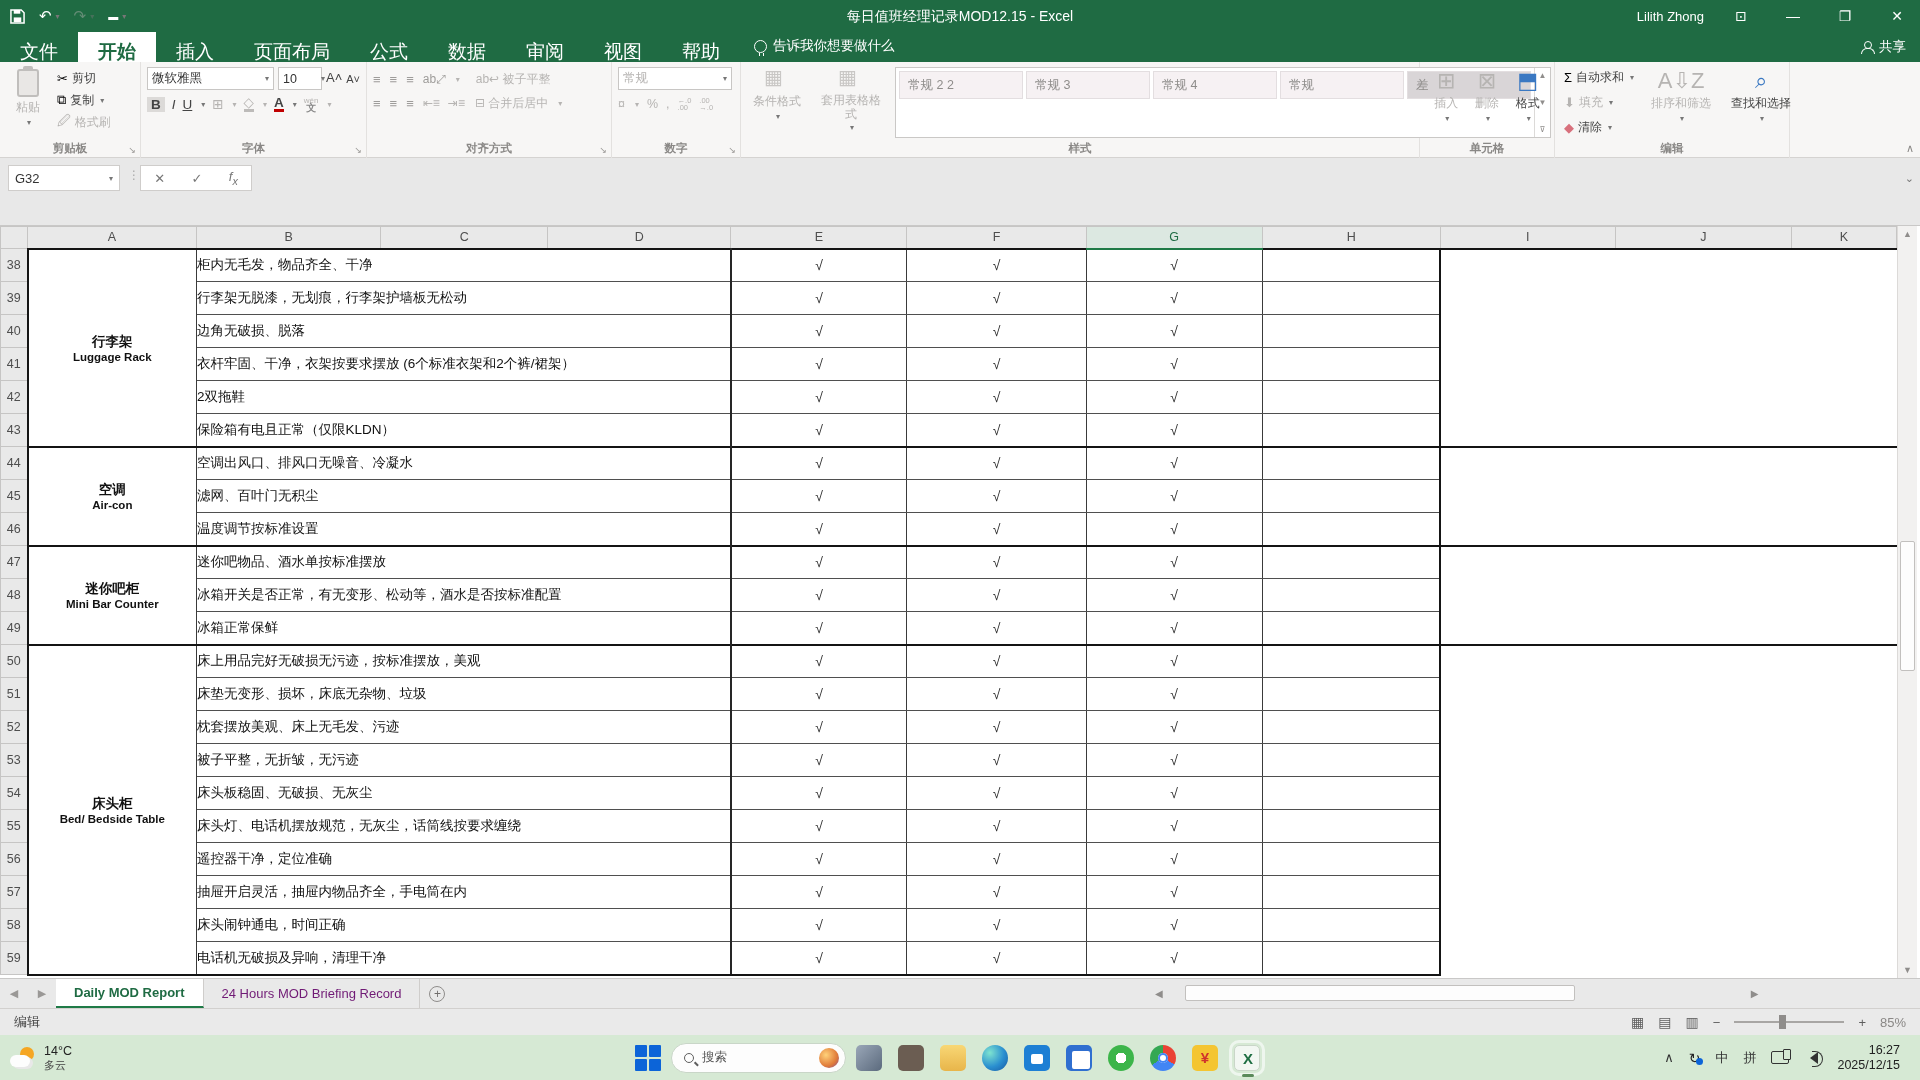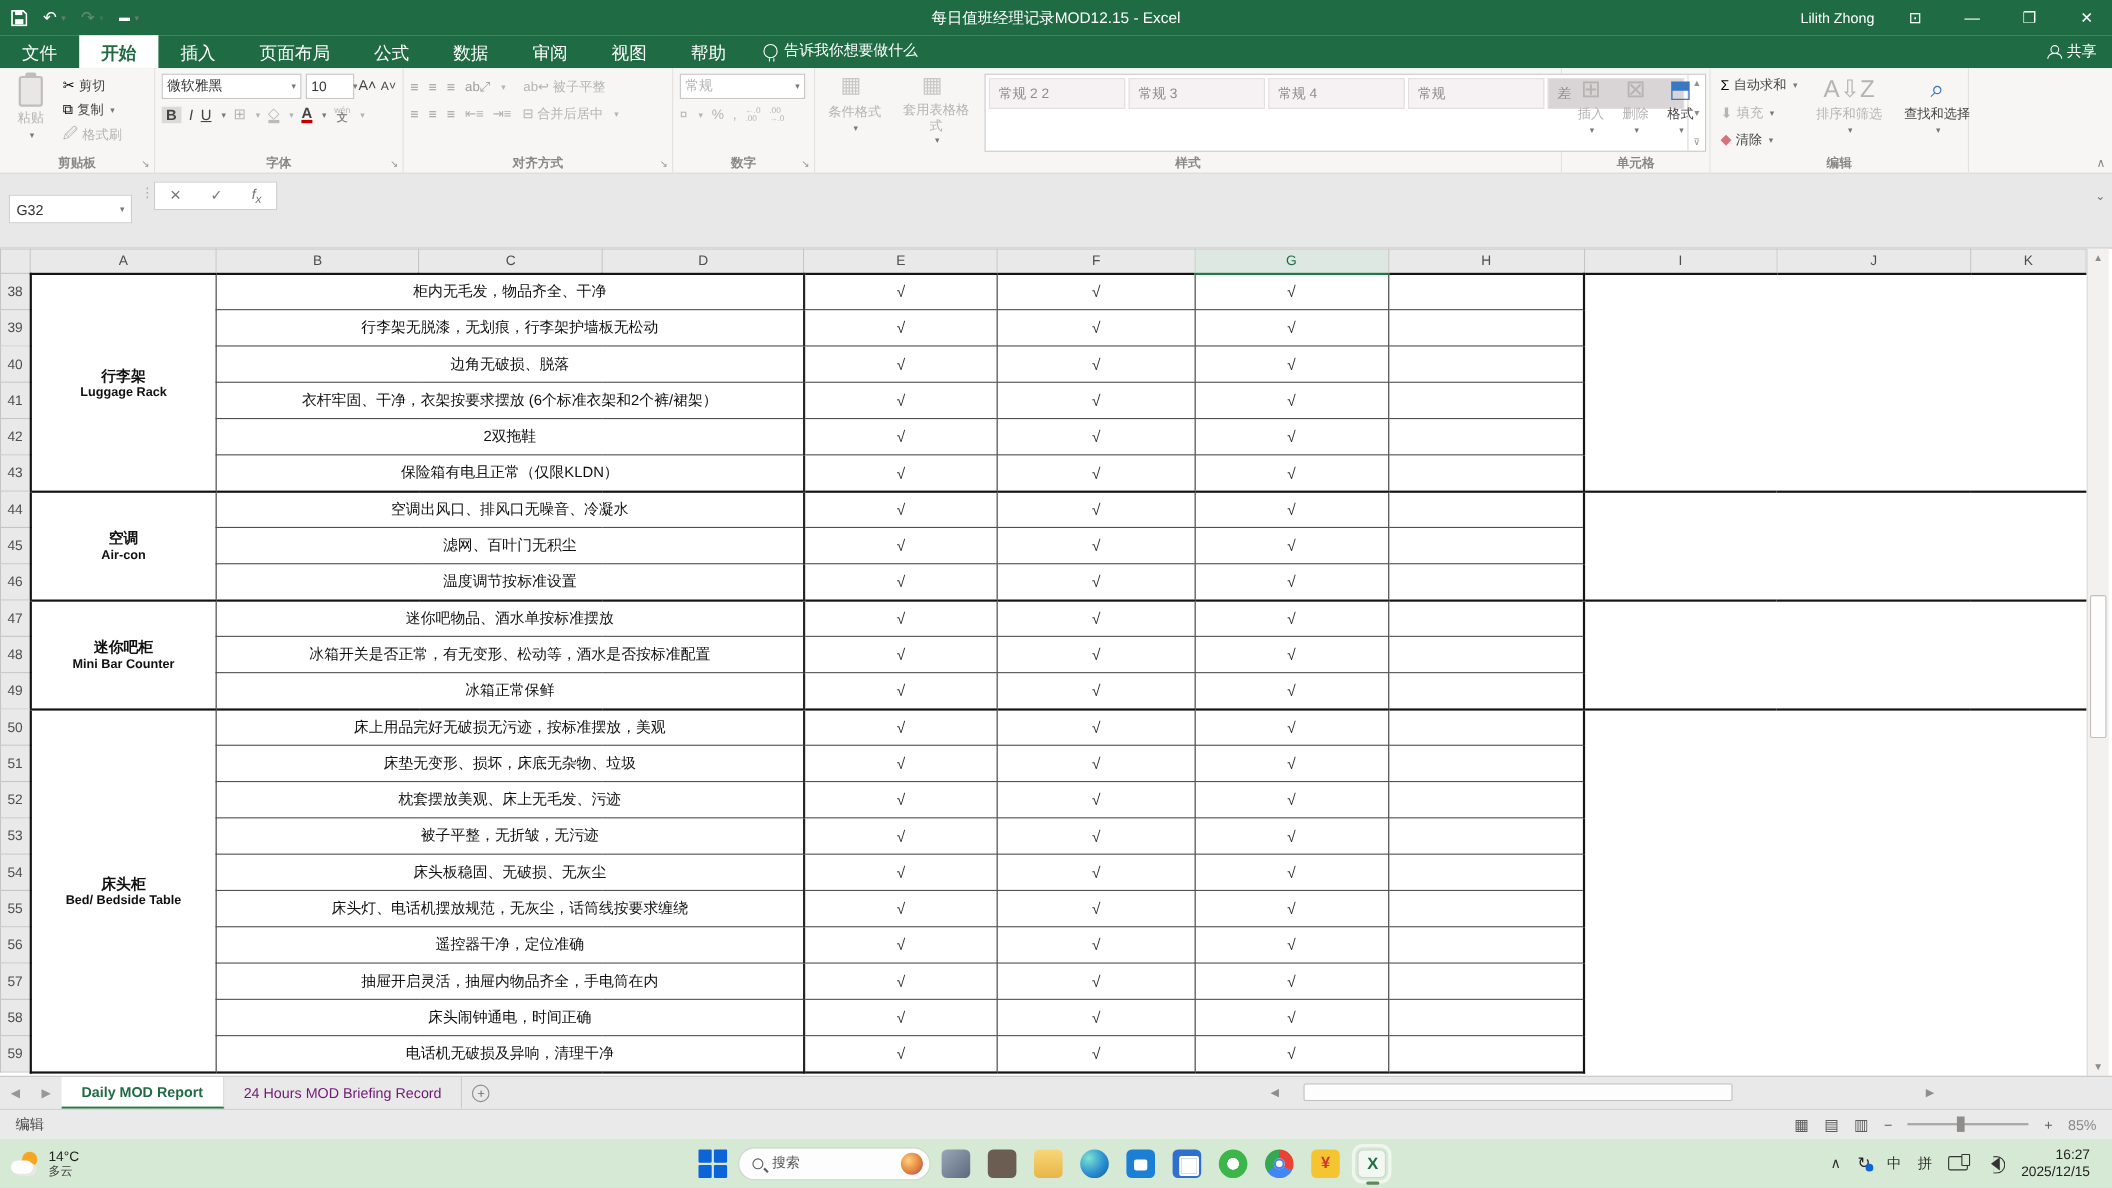--- a/index.html
+++ b/index.html
@@ -12,21 +12,21 @@
   #qat { left:10px; top:4px; display:flex; gap:14px; align-items:center; height:24px; color:#fff; }
   #qat .qbtn { font-size:15px; cursor:default; display:flex; align-items:center; gap:2px; }
   #qat .dis { opacity:.45; }
   #qat .drop { font-size:8px; }
   #title-text { left:0; top:0; width:1920px; height:32px; text-align:center; line-height:32px; font-size:14px; }
   #tb-right { right:8px; top:0; height:32px; display:flex; align-items:center; gap:22px; font-size:13px; }
   #tb-right .wbtn { font-size:14px; width:30px; text-align:center; }
 
   
   #tabrow { left:0; top:32px; width:1920px; height:30px; background:#1f6b43; display:flex; align-items:flex-end; }
-  .rtab { color:#fff; font-size:16px; padding:7px 20px; height:30px; }
+  .rtab { color:#fff; font-size:19px; padding:7px 20px; height:30px; }
   .rtab.active { background:#fff; color:#1f6b43; font-weight:bold; }
   #tellme { display:flex; align-items:center; gap:6px; color:#fff; font-size:13.5px; padding:7px 14px; }
   .bulb { width:13px; height:13px; border:1.5px solid #fff; border-radius:50%; position:relative; }
   .bulb::after { content:""; position:absolute; left:4px; bottom:-4px; width:3px; height:3px; border-left:1.5px solid #fff; border-right:1.5px solid #fff; }
   #share-btn { position:absolute; right:14px; top:38px; color:#fff; font-size:13.5px; display:flex; gap:6px; align-items:center; }
   .person { width:12px; height:12px; position:relative; }
   .person::before { content:""; position:absolute; left:3px; top:0; width:6px; height:6px; border:1.3px solid #fff; border-radius:50%; }
   .person::after { content:""; position:absolute; left:0; top:7px; width:12px; height:5px; border:1.3px solid #fff; border-bottom:none; border-radius:6px 6px 0 0; }
 
   
@@ -73,37 +73,37 @@
   .cfic::before { content:"▦"; font-size:20px; color:#c9c7c5; position:absolute; left:0; top:-4px; }
   
   #g-cells { width:135px; display:flex; justify-content:space-around; }
   
   #g-edit { width:235px; display:flex; gap:8px; }
   .editcol { display:flex; flex-direction:column; gap:3px; }
   #collapse-ribbon { position:absolute; right:6px; bottom:2px; font-size:11px; color:#8a8886; }
 
   
   #fbar { left:0; top:158px; width:1920px; height:68px; background:#e8e8e8; border-bottom:1px solid #c9c8c7; }
-  #namebox { left:8px; top:7px; width:112px; height:26px; background:#fff; border:1px solid #cfcdcb; display:flex; align-items:center; justify-content:space-between; padding:0 6px; font-size:13px; color:#333;margin-top:12px; }
+  #namebox { left:8px; top:7px; width:112px; height:26px; background:#fff; border:1px solid #cfcdcb; display:flex; align-items:center; justify-content:space-between; padding:0 6px; font-size:13px; color:#333; }
   #fdots { left:128px; top:10px; color:#aaa; font-size:12px; letter-spacing:0; }
   #fbtns { left:140px; top:7px; width:112px; height:26px; background:#fff; border:1px solid #cfcdcb; display:flex; align-items:center; justify-content:space-around; font-size:13px; color:#777; }
   #fcontent { left:255px; top:7px; width:1640px; height:56px; background:#fff; border:1px solid #cfcdcb; padding:3px 10px; font-size:13.5px; color:#222; line-height:24px; }
   #fexpand { right:6px; top:14px; color:#777; font-size:11px; }
 
   
   #grid { left:0; top:226px; width:1897px; border-collapse:collapse; table-layout:fixed; background:#fff; }
   #grid th, #grid td { overflow:hidden; }
   #grid thead th { height:22px; background:#e9e9e9; border:1px solid #c6c5c4; font-size:12.5px; font-weight:normal; color:#4e4e4e; }
   #grid thead th.sel { background:#dce8e1; color:#1f6b43; border-bottom:2.5px solid #1f7a47; }
   #grid tbody tr { height:33px; }
   th.gut { background:#e9e9e9; border:1px solid #c6c5c4; font-size:12.5px; font-weight:normal; color:#4e4e4e; }
   td.cat { border-left:2px solid #151515; border-right:1.5px solid #3a3a3a; text-align:center; vertical-align:middle; }
   td.cat .cn { font-weight:bold; font-size:13.5px; color:#111; }
   td.cat .en2 { font-weight:bold; font-size:11.5px; color:#111; }
-  td.item { text-align:center; font-size:13.5px; color:#111; border-bottom:1.5px solid #4f4f4f; border-right:2px solid #262626; }
+  td.item { text-align:left; font-size:13.5px; color:#111; border-bottom:1.5px solid #4f4f4f; border-right:2px solid #262626; }
   td.chk { text-align:center; font-size:14px; color:#2e2e2e; border-bottom:1.5px solid #4f4f4f; border-right:1.5px solid #3a3a3a; }
   td.hcell { border-bottom:1.5px solid #4f4f4f; border-right:2px solid #151515; }
   td.outc { border:none; }
   tr.gs td { border-top:2.5px solid #141414; }
   td.gend { border-bottom:2.5px solid #141414 !important; }
 
   
   #vscroll { right:3px; top:226px; width:20px; height:752px; background:#f2f1f0; border-left:1px solid #dcdad8; display:flex; flex-direction:column; align-items:center; font-size:9px; color:#8f8d8b; }
   #vthumb { position:absolute; left:2px; top:315px; width:15px; height:130px; background:#fdfdfd; border:1px solid #c2c0be; border-radius:2px; }
 

